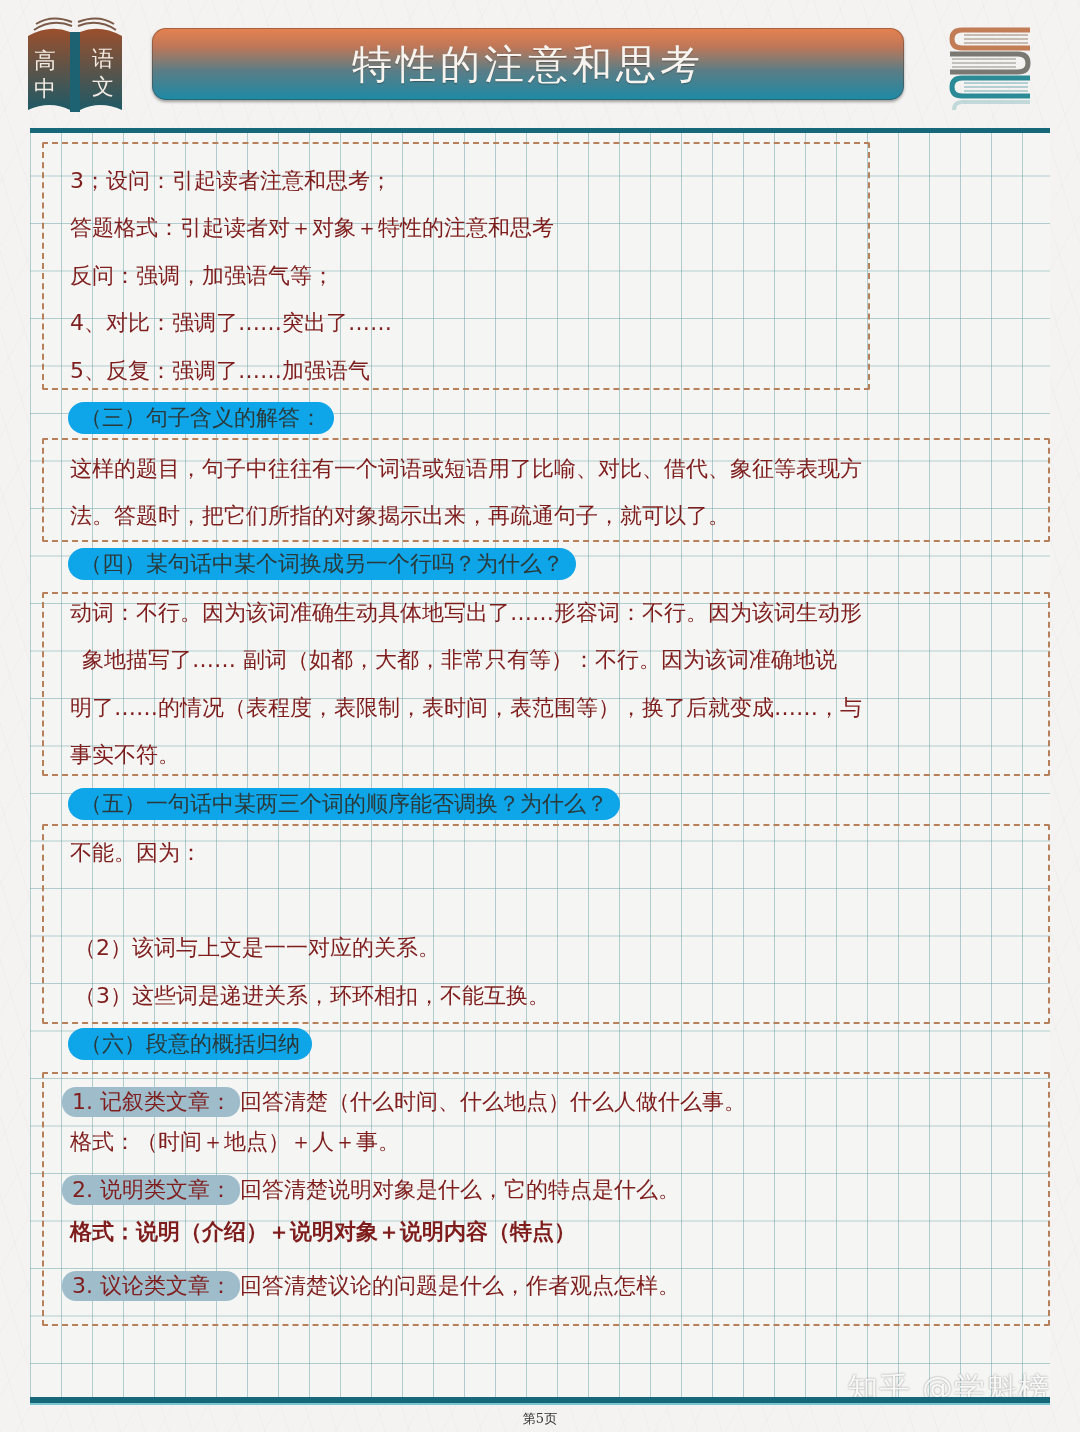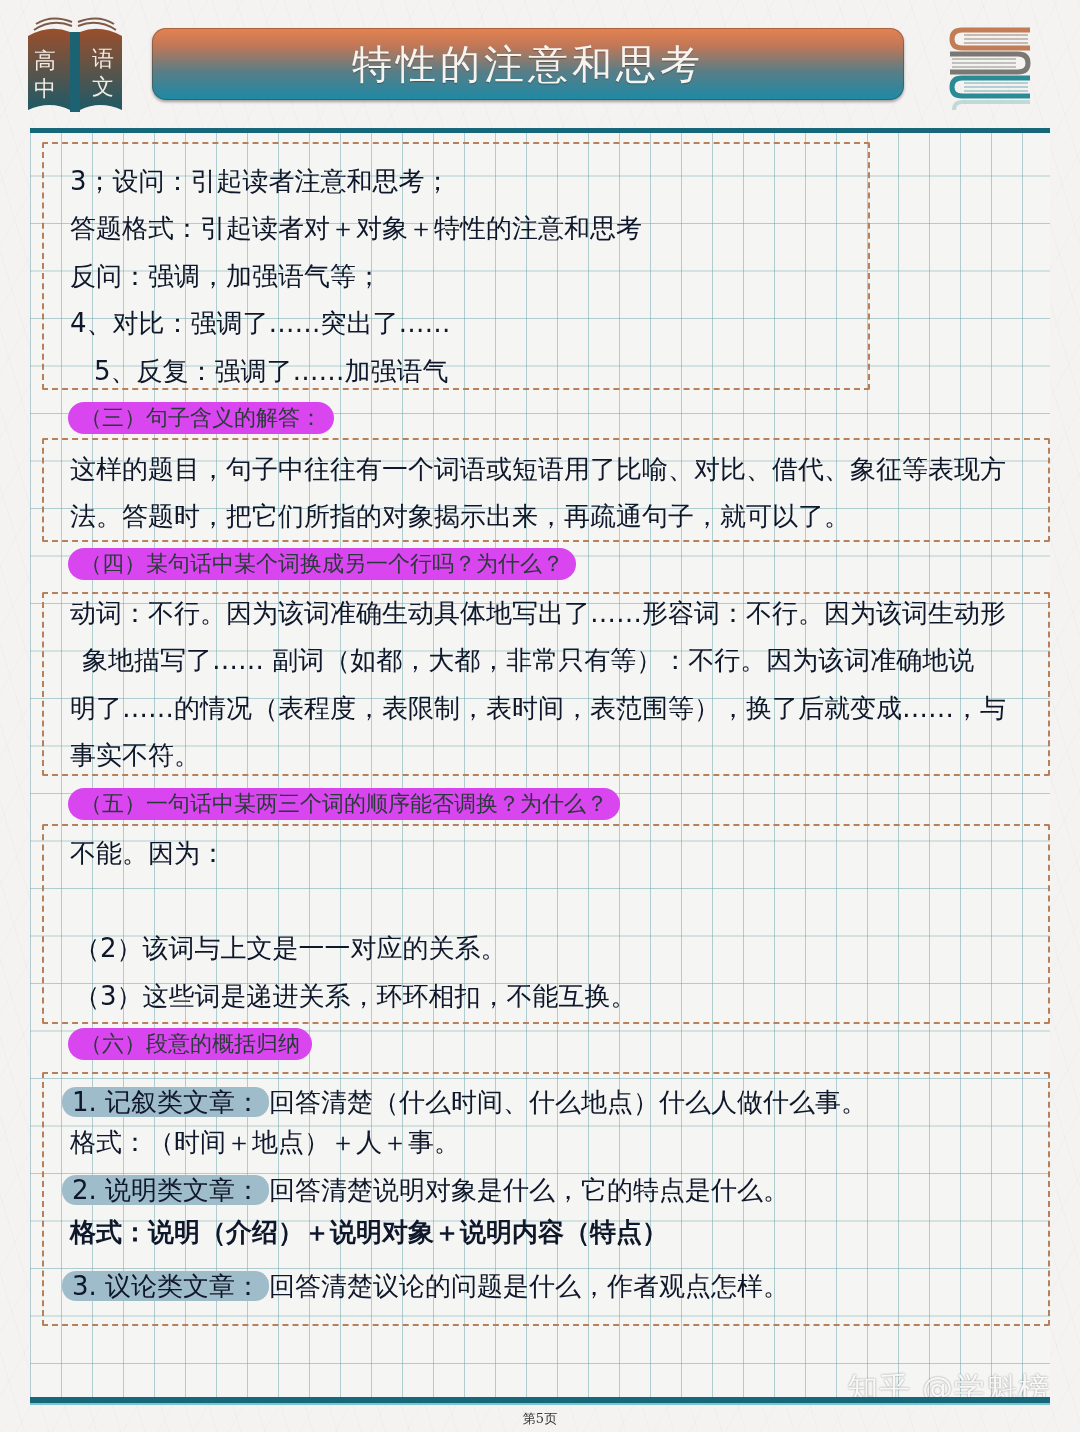--- a/index.html
+++ b/index.html
@@ -54,27 +54,27 @@
     position: absolute; left: 30px; top: 1397px; width: 1020px; height: 6px;
     background: #17677a; box-shadow: 0 2px 0 #7ac6cf;
   }
   .card {
     position: absolute;
     border: 2px dashed #b8805a;
     border-radius: 2px;
   }
   .line {
     position: absolute; left: 0;
-    font-size: 26px; line-height: 30px; white-space: nowrap;
-    color: #0f172a;
+    font-size: 22px; line-height: 30px; white-space: nowrap;
+    color: #7f1d1d;
     font-family: "DejaVu Sans", sans-serif;
   }
   .pill {
     position: absolute;
-    background: #d946ef;
+    background: #0ea5e9;
     border-radius: 16px;
     padding: 0 12px;
     height: 32px; line-height: 32px;
     font-size: 22px; white-space: nowrap; color: #2a3a3a;
   }
   .tag {
     display: inline-block;
     background: #9fbccb;
     border-radius: 14px;
     padding: 0 8px 0 10px;
@@ -141,21 +141,21 @@
 </div>
 
 <div class="sheet"></div>
 <div class="bar-top"></div>
 
 <div class="card" style="left:42px;top:142px;width:824px;height:244px;">
   <div class="line" style="left:26px;top:22px;">3；设问：引起读者注意和思考；</div>
   <div class="line" style="left:26px;top:69px;">答题格式：引起读者对＋对象＋特性的注意和思考</div>
   <div class="line" style="left:26px;top:117px;">反问：强调，加强语气等；</div>
   <div class="line" style="left:26px;top:164px;">4、对比：强调了……突出了……</div>
-  <div class="line" style="left:26px;top:212px;margin-left:24px;">5、反复：强调了……加强语气</div>
+  <div class="line" style="left:26px;top:212px;">5、反复：强调了……加强语气</div>
 </div>
 
 <div class="pill" style="left:68px;top:402px;">（三）句子含义的解答：</div>
 <div class="card" style="left:42px;top:438px;width:1004px;height:100px;">
   <div class="line" style="left:26px;top:14px;">这样的题目，句子中往往有一个词语或短语用了比喻、对比、借代、象征等表现方</div>
   <div class="line" style="left:26px;top:61px;">法。答题时，把它们所指的对象揭示出来，再疏通句子，就可以了。</div>
 </div>
 
 <div class="pill" style="left:68px;top:548px;">（四）某句话中某个词换成另一个行吗？为什么？</div>
 <div class="card" style="left:42px;top:592px;width:1004px;height:180px;">

